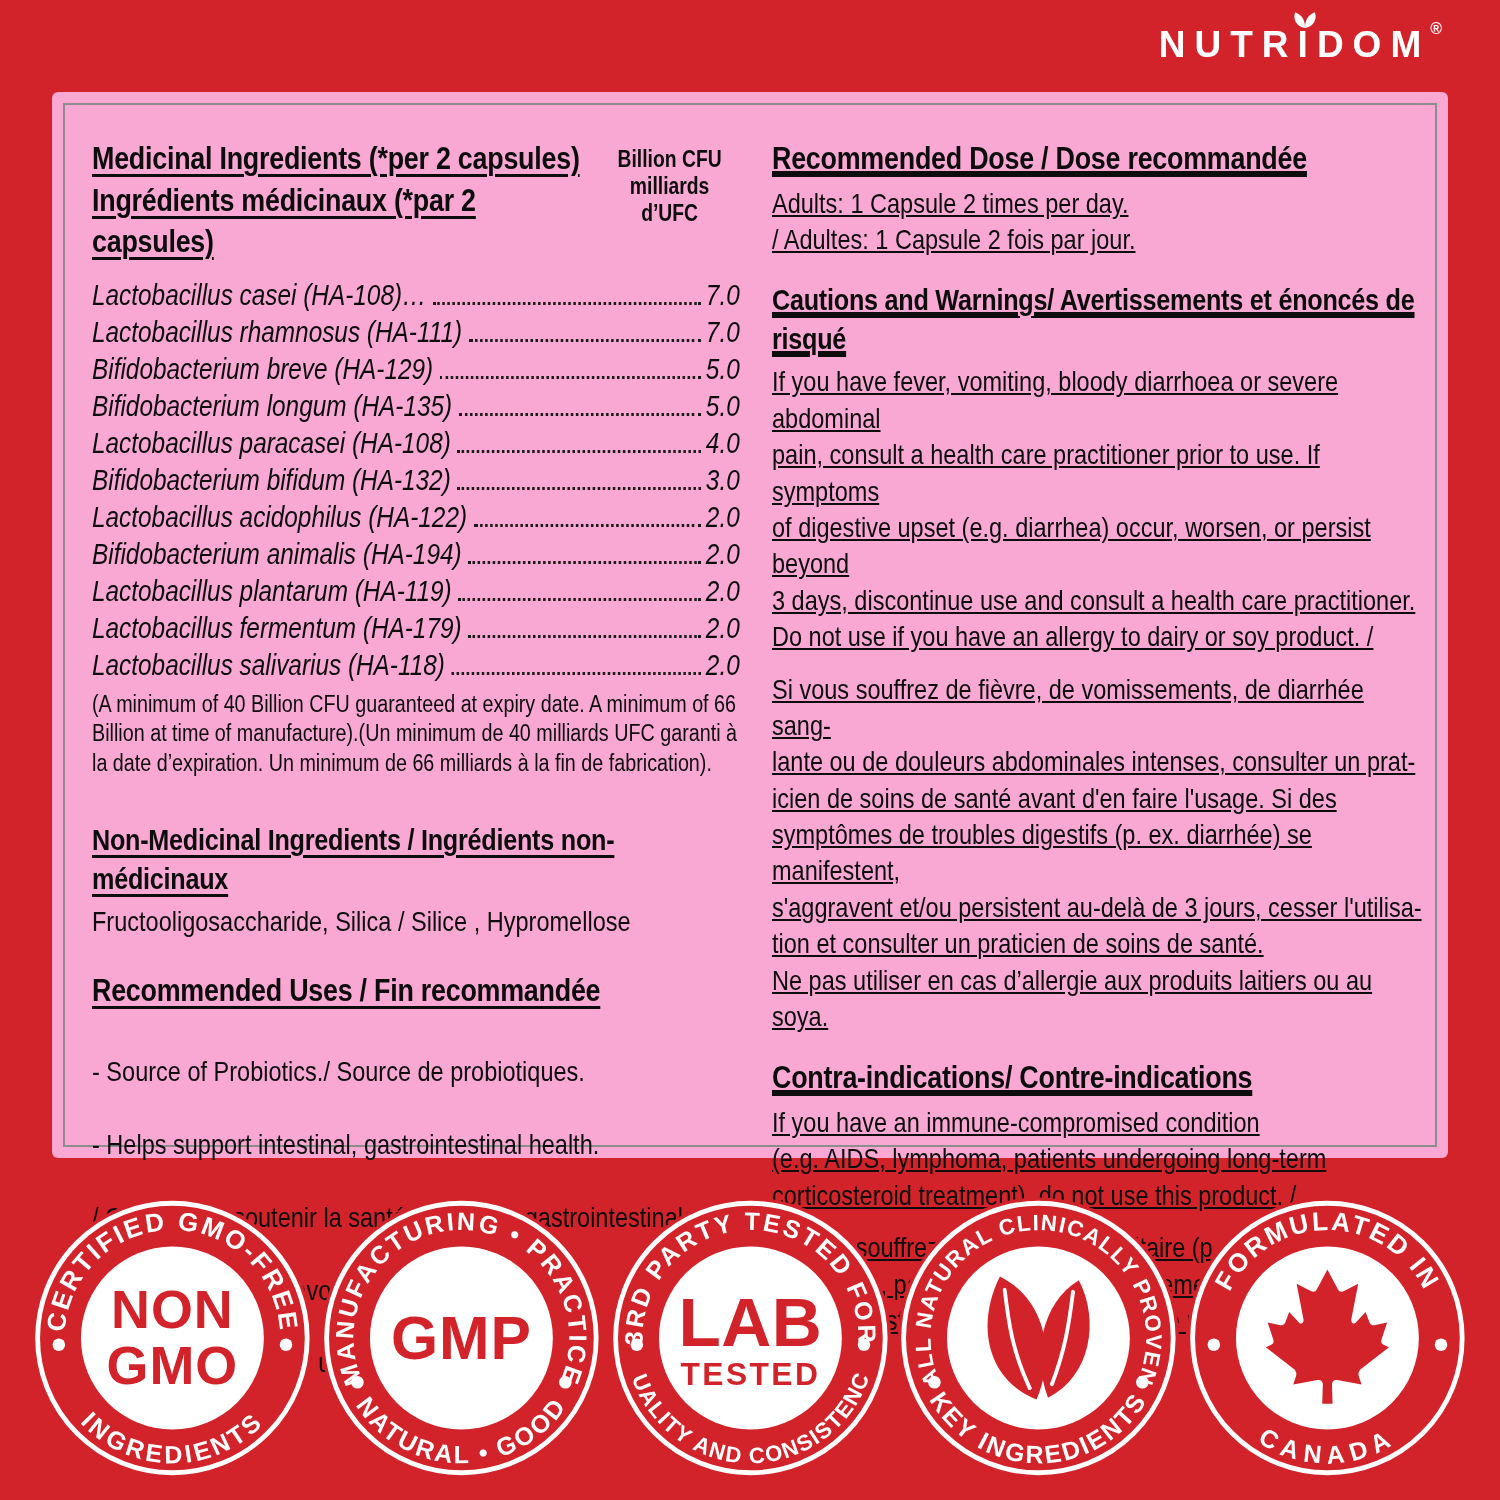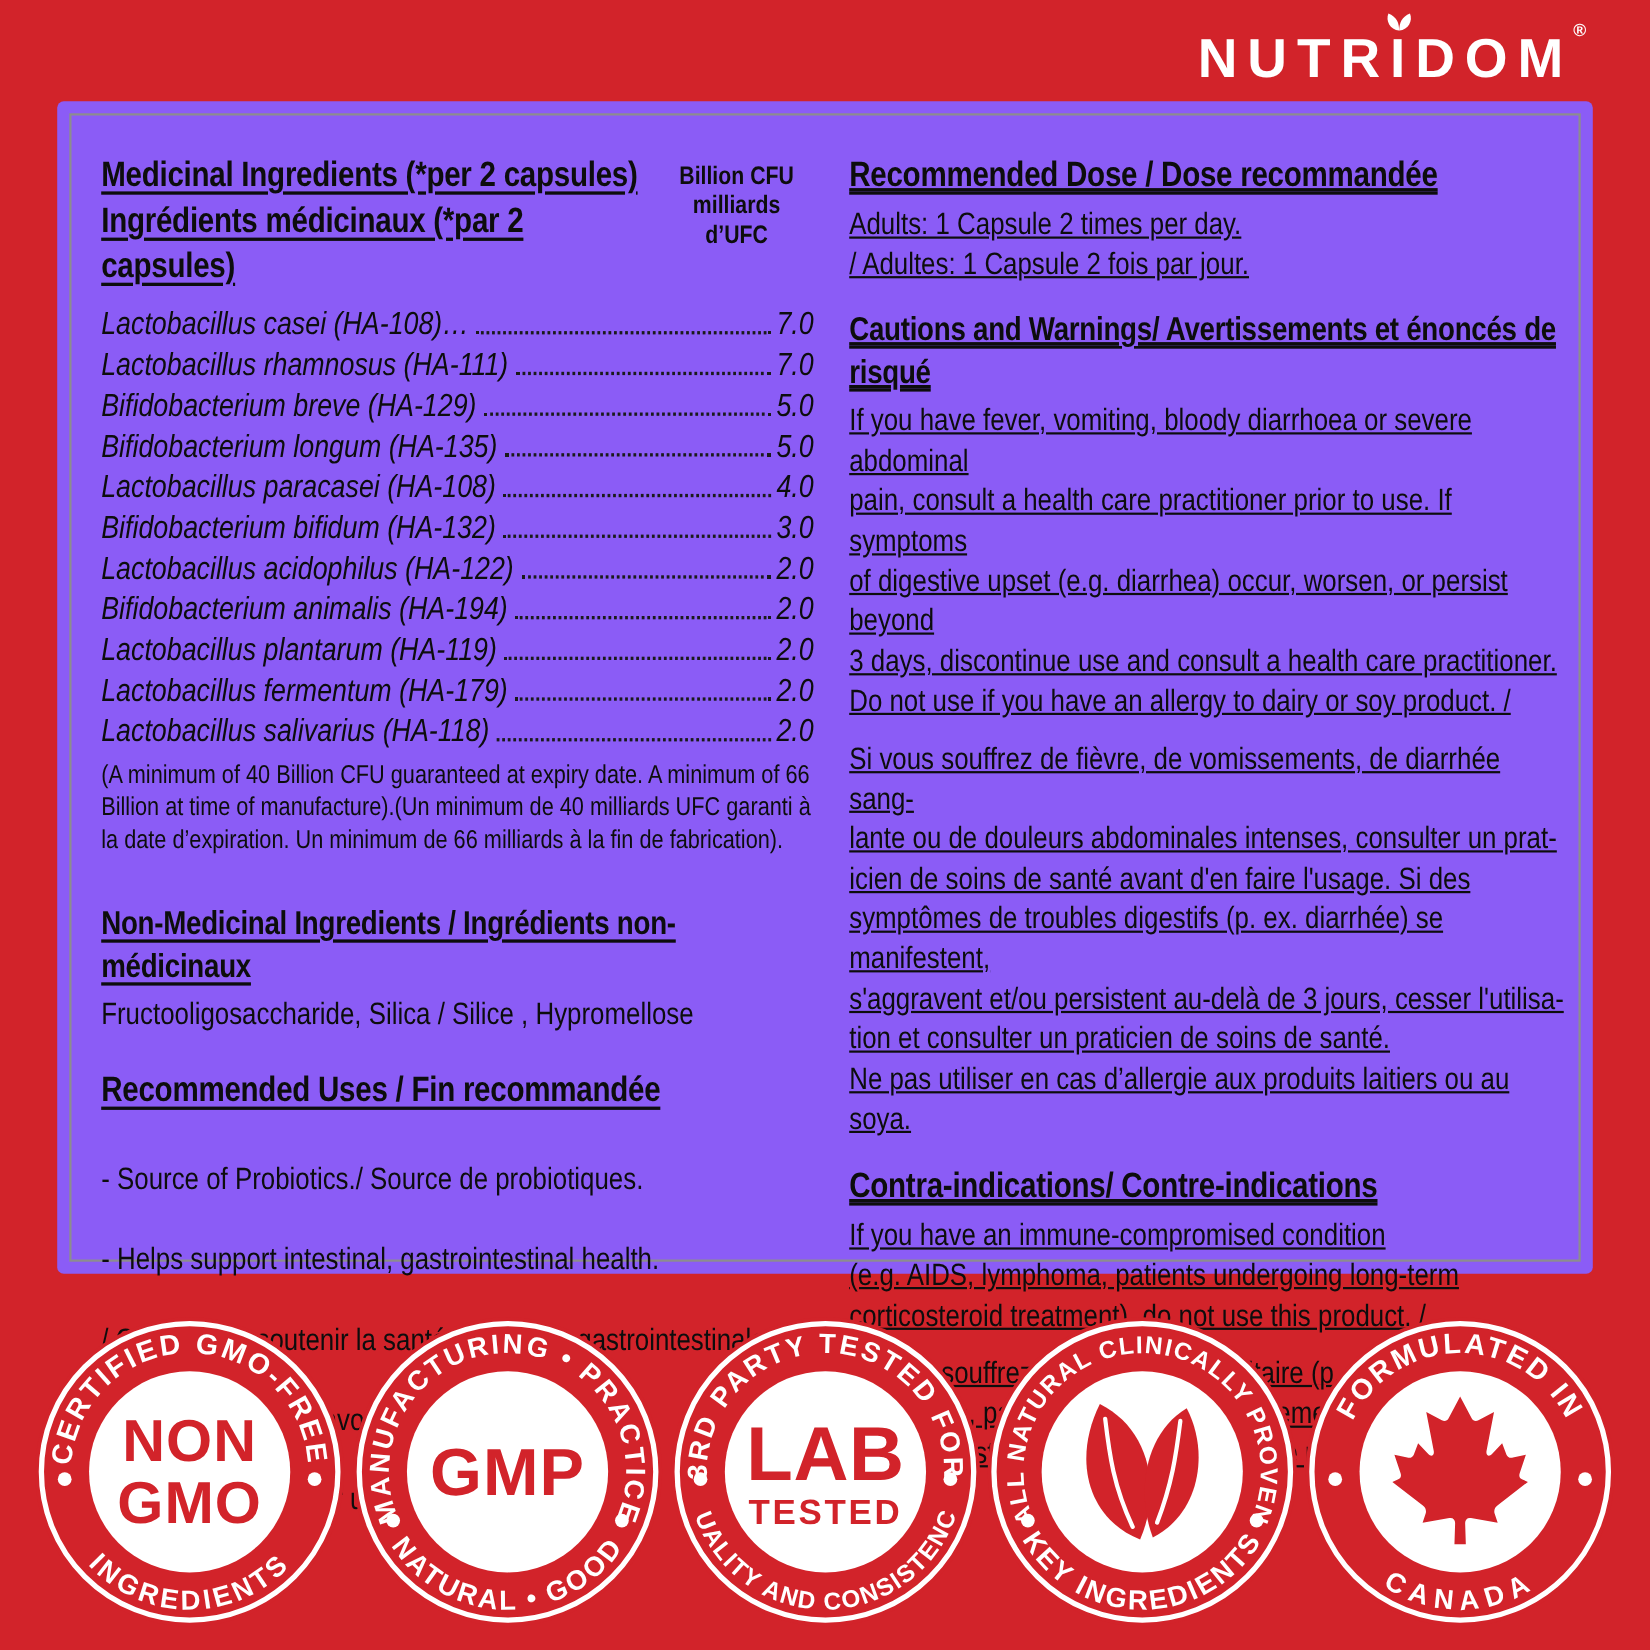--- a/index.html
+++ b/index.html
@@ -1,27 +1,27 @@
 <!DOCTYPE html>
 <html><head>
 <meta charset="utf-8">
 <style>
   html,body { margin:0; padding:0; }
   body { width:1500px; height:1500px; font-family:"Liberation Sans", sans-serif; }
   .canvas { position:relative; width:1500px; height:1500px; background:#d2232a; overflow:hidden; }
 
   
   .brand { position:absolute; top:24px; right:58px; color:#fff; }
-  .logo-text { font-size:50px; font-weight:700; letter-spacing:9px; }
+  .logo-text { font-size:37px; font-weight:700; letter-spacing:9px; }
   .logo-i { position:relative; display:inline-block; }
   .logo-i .sprout { position:absolute; left:37%; top:-13px; transform:translateX(-50%); }
   .reg { font-size:16px; font-weight:700; vertical-align:top; position:relative; top:-4px; letter-spacing:0; }
 
   
-  .panel { position:absolute; left:52px; top:92px; width:1396px; height:1066px; background:#8b5cf6; border-radius:6px; }
+  .panel { position:absolute; left:52px; top:92px; width:1396px; height:1066px; background:#f9a8d4; border-radius:6px; }
   .panel-border { position:absolute; inset:11px; border:2px solid #8d8d8d; pointer-events:none; }
   .panel-content { position:absolute; left:40px; top:46px; right:24px; bottom:18px; display:flex; gap:32px; color:#0d0d0d; }
   .col-left { width:648px; flex:none; }
   .col-right { flex:1;text-decoration:underline; }
 
   
   .cond { transform:scaleX(0.84); transform-origin:0 0; width:119%; }
 
   .h-underline { font-weight:700; text-decoration:underline; text-decoration-thickness:3px; text-underline-offset:5px;
                  white-space:pre-line; margin:0; letter-spacing:-0.3px; }

